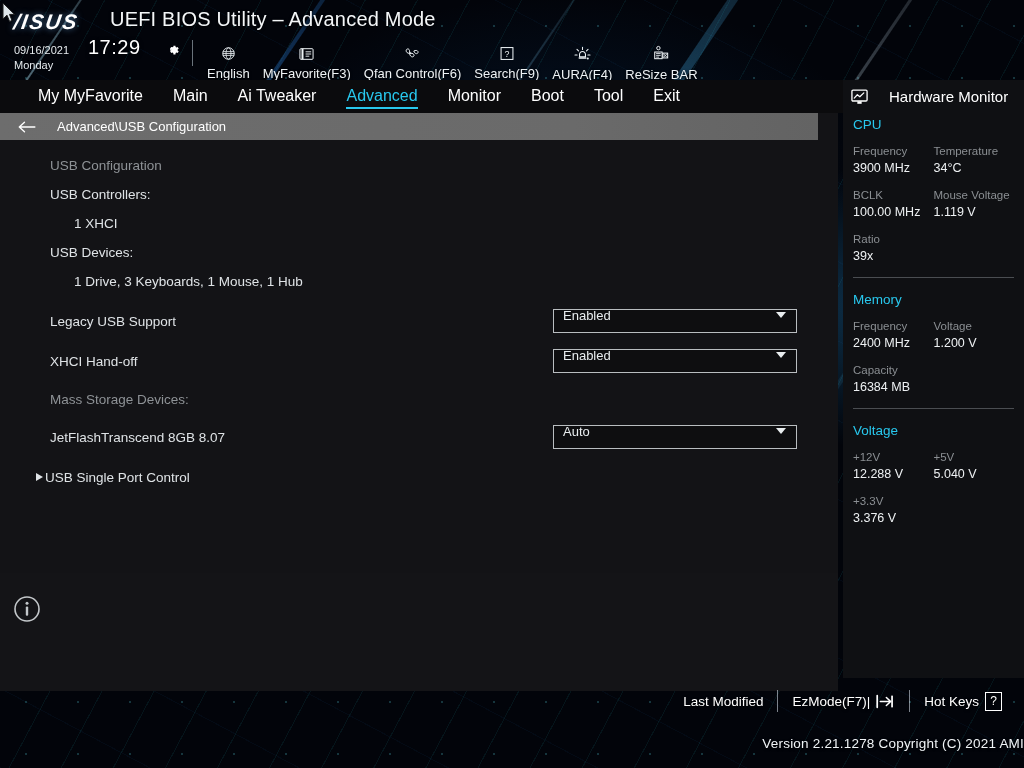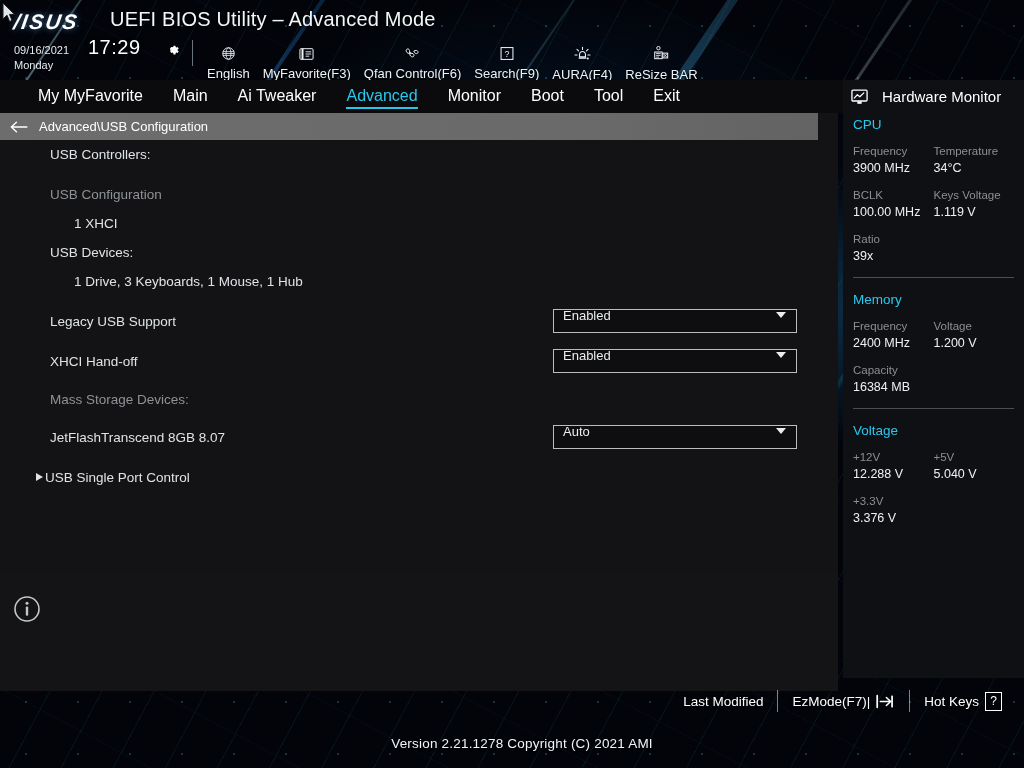--- a/index.html
+++ b/index.html
@@ -84,21 +84,21 @@
   .tab.active { color: #28c8ee; }
   .tab.active::after {
     content: ""; position: absolute; left: 0; right: 0; bottom: -2px; height: 1.5px; background: #28c8ee;
   }
 
   
   .content { position: absolute; left: 0; top: 113px; width: 838px; height: 463px; background: #131316; }
   .breadcrumb {
     position: absolute; left: 0; top: 0; width: 818px; height: 27px;
     background: linear-gradient(to right, #6d6d6d 0%, #6a6a6a 70%, #636363 100%);
-    display: flex; align-items: center; padding-left: 10px; gap: 10px;
+    display: flex; align-items: center; padding-left: 18px; gap: 20px;
   }
   .bc-text { font-size: 13px; color: #ffffff; }
   .arrow-left { display:block; }
 
   .items { position: absolute; left: 0; top: 27px; right: 0; bottom: 0; }
   .row { position: relative; height: 40px; display: flex; align-items: center; }
   .row .lbl { font-size: 13.5px; color: #dfe3e6; }
   .row .lbl.dim { color: #8e9296; }
   .row .lbl.indent1 { padding-left: 50px; }
   .row .lbl.indent2 { padding-left: 74px; }
@@ -121,40 +121,40 @@
 
   
   .info-strip { position: absolute; left: 0; top: 460px; width: 838px; height: 118px; background: #141417; }
   .info-icon { position: absolute; left: 13px; top: 22px; }
 
   
   .hairline { position: absolute; left: 0; top: 576px; width: 838px; height: 1px; background: #0a0a0c; }
 
   
   .hwm { position: absolute; left: 843px; top: 80px; width: 181px; height: 598px; background: #0f1013; overflow: hidden; }
-  .hwm-head { display: flex; align-items: center; gap: 14px; padding: 8px 0 0 8px; }
+  .hwm-head { display: flex; align-items: center; gap: 21px; padding: 8px 0 0 8px; }
   .hwm-title { font-size: 15px; color: #ffffff; }
   .hwm-body { padding: 12px 10px 0 10px; }
   .sect-title { font-size: 13.5px; color: #28c8ee; margin-bottom: 13px; }
   .grid2 { display: flex; margin-bottom: 14px; }
   .cell { width: 50%; }
   .cell.full { width: 100%; }
   .k { font-size: 11.5px; color: #8b8f93; margin-bottom: 4px; }
   .v { font-size: 12.5px; color: #eef1f3; }
   .divider { height: 1px; background: #4a4d51; margin: 6px 0 14px 0; }
 
   
   .bottom { position: absolute; left: 0; top: 678px; width: 1024px; height: 90px; overflow: hidden; }
   .bbar { position: absolute; right: 8px; top: 12px; display: flex; align-items: center; gap: 0; }
   .bitem { font-size: 13.5px; color: #ffffff; display: flex; align-items: center; gap: 6px; padding: 0 14px;
            text-shadow: 0 1px 3px rgba(0,0,0,.95); white-space: nowrap; }
   .vsep { width: 1px; height: 22px; background: rgba(225,235,245,.55); }
   .keybox { border: 1.5px solid #ffffff; width: 17px; height: 19px; display: flex; align-items: center;
             justify-content: center; font-size: 12px; color: #fff; }
-  .version { position: absolute; left: 0; right: 0; top: 58px; text-align: center; font-size: 13.5px;
+  .version { position: absolute; left: 0; right: 0; top: 58px; text-align: right; font-size: 13.5px;
              color: #f0f4f7; letter-spacing: .2px; text-shadow: 0 1px 3px rgba(0,0,0,.95); padding-left: 20px; }
 </style>
 </head>
 <body>
 
 <div id="root">
 
   <div class="wall">
     <div class="circuit"></div>
     <div class="dots"></div>
@@ -272,26 +272,26 @@
 
     <div class="breadcrumb">
       <svg class="arrow-left" width="19" height="14" viewBox="0 0 22 14">
         <path d="M1.5 7h18M1.5 7l6-5.4M1.5 7l6 5.4" fill="none" stroke="#ffffff" stroke-width="1.6" stroke-linecap="round" stroke-linejoin="round"></path>
       </svg>
       <span class="bc-text">Advanced\USB Configuration</span>
     </div>
 
     <div class="items">
 
+      <div class="row compact" style="margin-top:11px;">
+        <span class="lbl dim indent1">USB Configuration</span>
+      </div>
+
       <div class="row compact">
         <span class="lbl indent1">USB Controllers:</span>
-      </div>
-
-      <div class="row compact" style="margin-top:11px;">
-        <span class="lbl dim indent1">USB Configuration</span>
       </div>
 
       <div class="row compact">
         <span class="lbl indent2">1 XHCI</span>
       </div>
 
       <div class="row compact">
         <span class="lbl indent1">USB Devices:</span>
       </div>
 
@@ -367,21 +367,21 @@
           <div class="k">Temperature</div>
           <div class="v">34°C</div>
         </div>
       </div>
       <div class="grid2">
         <div class="cell">
           <div class="k">BCLK</div>
           <div class="v">100.00 MHz</div>
         </div>
         <div class="cell">
-          <div class="k">Keys Voltage</div>
+          <div class="k">Mouse Voltage</div>
           <div class="v">1.119 V</div>
         </div>
       </div>
       <div class="grid2">
         <div class="cell full">
           <div class="k">Ratio</div>
           <div class="v">39x</div>
         </div>
       </div>
 

